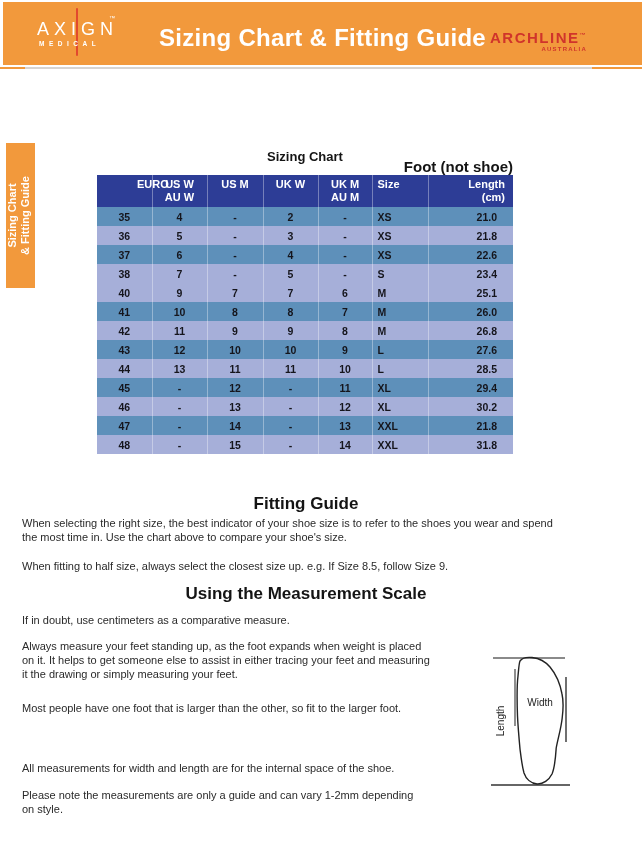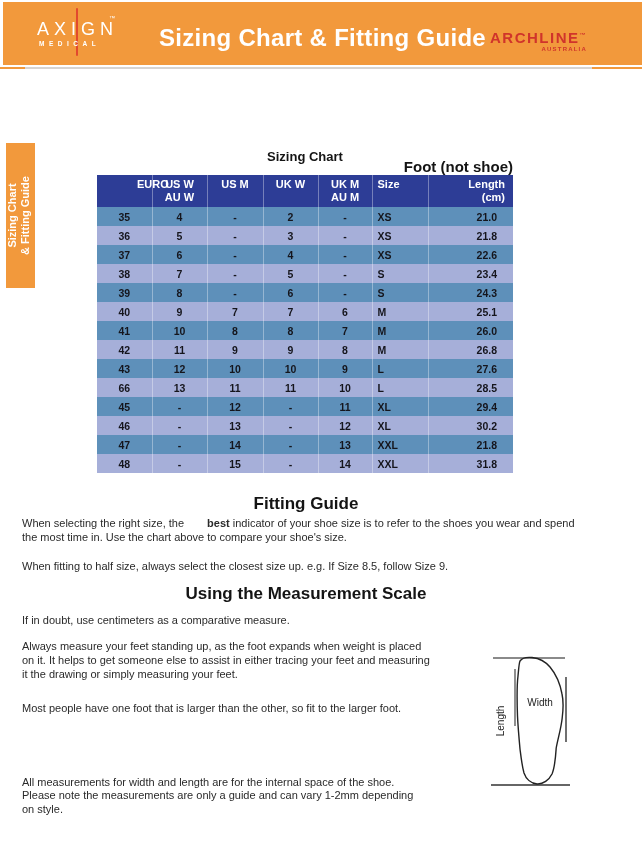--- a/index.html
+++ b/index.html
@@ -54,21 +54,21 @@
   .c4 { width:54px; } .c5 { width:56px; } .c6 { width:85px; }
   table.sizing th.c5, table.sizing td.c5 { text-align:left; padding-left:5px; }
   table.sizing th.c6 { text-align:right; padding-right:8px; }
   table.sizing td.c6 { text-align:right; padding-right:16px; }
 
   
   .sec-heading { position:absolute; left:22px; width:568px; text-align:center;
     font-size:17px; font-weight:bold; color:#141414; }
   .para { position:absolute; left:22px; width:575px; font-size:11px; line-height:14px;
     color:#2a2a2a; white-space:pre-line; }
-  .para b { font-weight:bold;margin-left:20px; }
+  .para b { font-weight:normal; }
 
   
   .foot-diagram { position:absolute; left:485px; top:650px; width:100px; height:145px; }
   .foot-diagram svg { display:block; }
 </style>
 </head>
 <body>
 
 <div id="page">
 
@@ -156,29 +156,20 @@
         </tr>
         <tr class="row-light">
           <td class="c0">38</td>
           <td class="c1">7</td>
           <td class="c2">-</td>
           <td class="c3">5</td>
           <td class="c4">-</td>
           <td class="c5">S</td>
           <td class="c6">23.4</td>
         </tr>
-        <tr class="row-dark">
-          <td class="c0">39</td>
-          <td class="c1">8</td>
-          <td class="c2">-</td>
-          <td class="c3">6</td>
-          <td class="c4">-</td>
-          <td class="c5">S</td>
-          <td class="c6">24.3</td>
-        </tr>
         <tr class="row-light">
           <td class="c0">40</td>
           <td class="c1">9</td>
           <td class="c2">7</td>
           <td class="c3">7</td>
           <td class="c4">6</td>
           <td class="c5">M</td>
           <td class="c6">25.1</td>
         </tr>
         <tr class="row-dark">
@@ -202,21 +193,21 @@
         <tr class="row-dark">
           <td class="c0">43</td>
           <td class="c1">12</td>
           <td class="c2">10</td>
           <td class="c3">10</td>
           <td class="c4">9</td>
           <td class="c5">L</td>
           <td class="c6">27.6</td>
         </tr>
         <tr class="row-light">
-          <td class="c0">66</td>
+          <td class="c0">44</td>
           <td class="c1">13</td>
           <td class="c2">11</td>
           <td class="c3">11</td>
           <td class="c4">10</td>
           <td class="c5">L</td>
           <td class="c6">28.5</td>
         </tr>
         <tr class="row-dark">
           <td class="c0">45</td>
           <td class="c1">-</td>
@@ -260,21 +251,21 @@
   <div class="para" style="top:516px;"><span>When selecting the right size, the </span><b>best</b><span> indicator of your shoe size is to refer to the shoes you wear and spend
 the most time in. Use the chart above to compare your shoe's size.</span></div>
   <div class="para" style="top:559px;">When fitting to half size, always select the closest size up. e.g. If Size 8.5, follow Size 9.</div>
 
   <div class="sec-heading" style="top:584px;">Using the Measurement Scale</div>
   <div class="para" style="top:613px;">If in doubt, use centimeters as a comparative measure.</div>
   <div class="para" style="top:639px; width:460px;">Always measure your feet standing up, as the foot expands when weight is placed
 on it. It helps to get someone else to assist in either tracing your feet and measuring
 it the drawing or simply measuring your feet.</div>
   <div class="para" style="top:701px;">Most people have one foot that is larger than the other, so fit to the larger foot.</div>
-  <div class="para" style="top:761px;margin-top:14px;">All measurements for width and length are for the internal space of the shoe.</div>
+  <div class="para" style="top:761px;">All measurements for width and length are for the internal space of the shoe.</div>
   <div class="para" style="top:788px;">Please note the measurements are only a guide and can vary 1-2mm depending
 on style.</div>
 
   <div class="foot-diagram">
     <svg width="100" height="145" viewBox="0 0 100 145">
       <line x1="8" y1="8" x2="80" y2="8" stroke="#8a8a8a" stroke-width="2.2"></line>
       <line x1="6" y1="135" x2="85" y2="135" stroke="#333" stroke-width="1.4"></line>
       <line x1="30" y1="19" x2="30" y2="76" stroke="#444" stroke-width="1.2"></line>
       <line x1="81" y1="27" x2="81" y2="92" stroke="#333" stroke-width="1.4"></line>
       <path d="M35,11 C37,8 42,7 47,7.5 C53,8.2 60,11 65,17 C70,23 75,33 77,44 C79,53 78.2,60 77.2,68 C76.2,78 73,88 71.2,98 C70.4,110 70,117 67,124 C64,130 58,134.5 52,134 C46,133.5 41,129 39,123 C37,116 36,107 35,99 C34,88 33,77 32.5,66 C32,52 31.5,38 33,26 C33.7,19 34,13 35,11 Z" fill="none" stroke="#222" stroke-width="1.4"></path>

